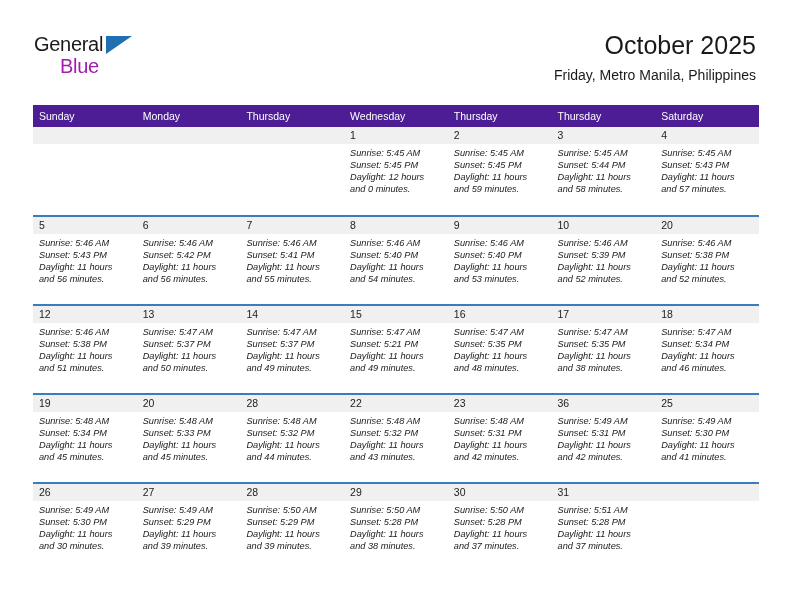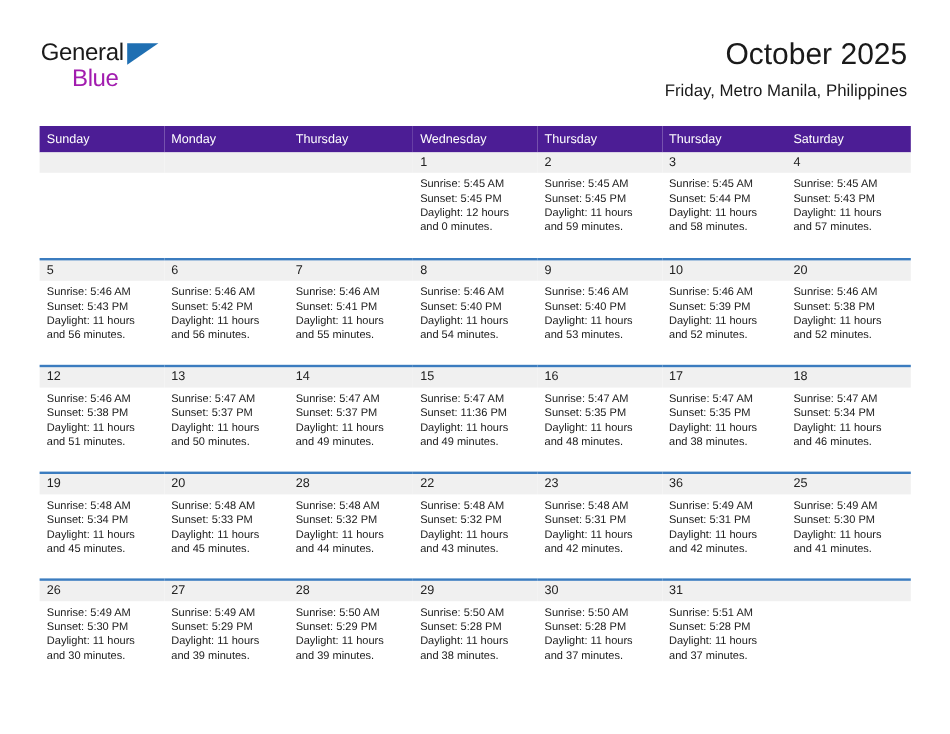--- a/index.html
+++ b/index.html
@@ -130,20 +130,21 @@
     padding-left: 6px;
   }
   .daynum.empty {
     background: #f0f0f0;
   }
   .details {
     padding: 3px 5px 0 6px;
     font-size: 9.2px;
     line-height: 12.1px;
     color: #1a1a1a;
+    font-style: italic;
   }
   .details div { white-space: nowrap; }
 </style>
 </head>
 <body>
 
 <div class="page">
 
   <div class="header">
 
@@ -346,21 +347,21 @@
                   <div>Daylight: 11 hours</div>
                   <div>and 49 minutes.</div>
                 </div>
               </div>
             </td>
             <td>
               <div class="cell">
                 <div class="daynum">15</div>
                 <div class="details">
                   <div>Sunrise: 5:47 AM</div>
-                  <div>Sunset: 11:36 PM</div>
+                  <div>Sunset: 5:21 PM</div>
                   <div>Daylight: 11 hours</div>
                   <div>and 49 minutes.</div>
                 </div>
               </div>
             </td>
             <td>
               <div class="cell">
                 <div class="daynum">16</div>
                 <div class="details">
                   <div>Sunrise: 5:47 AM</div>

